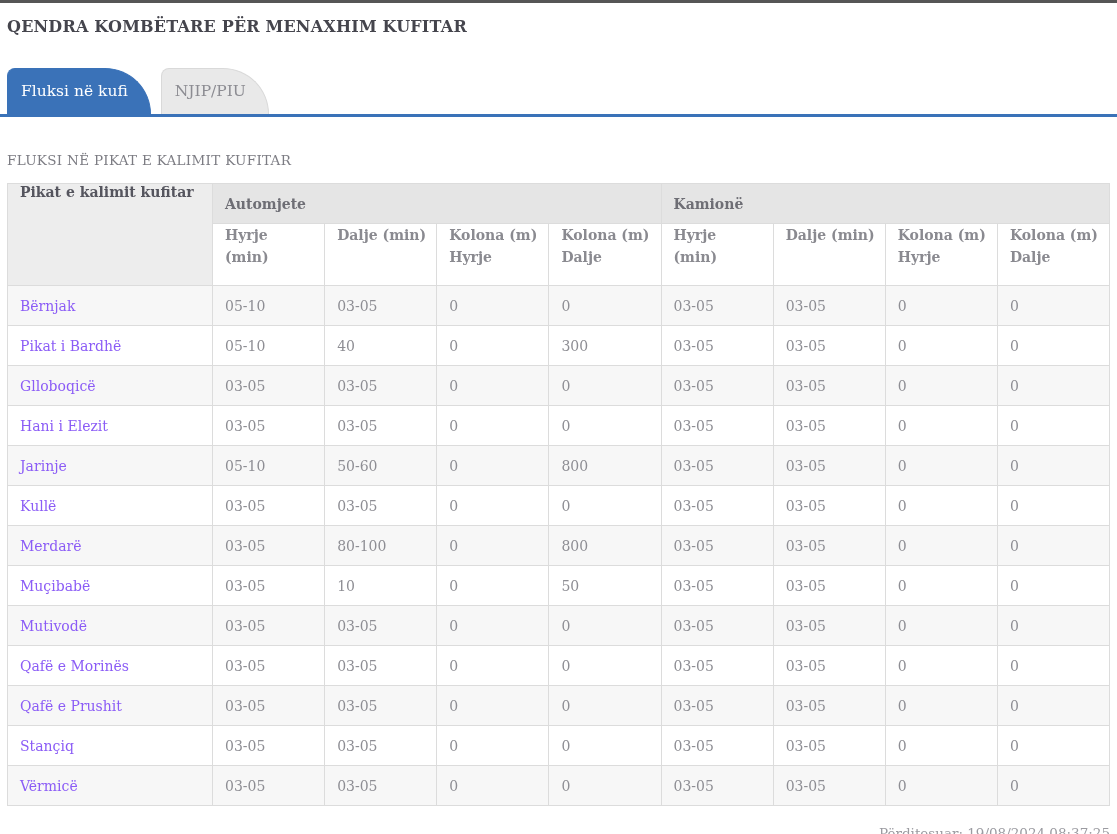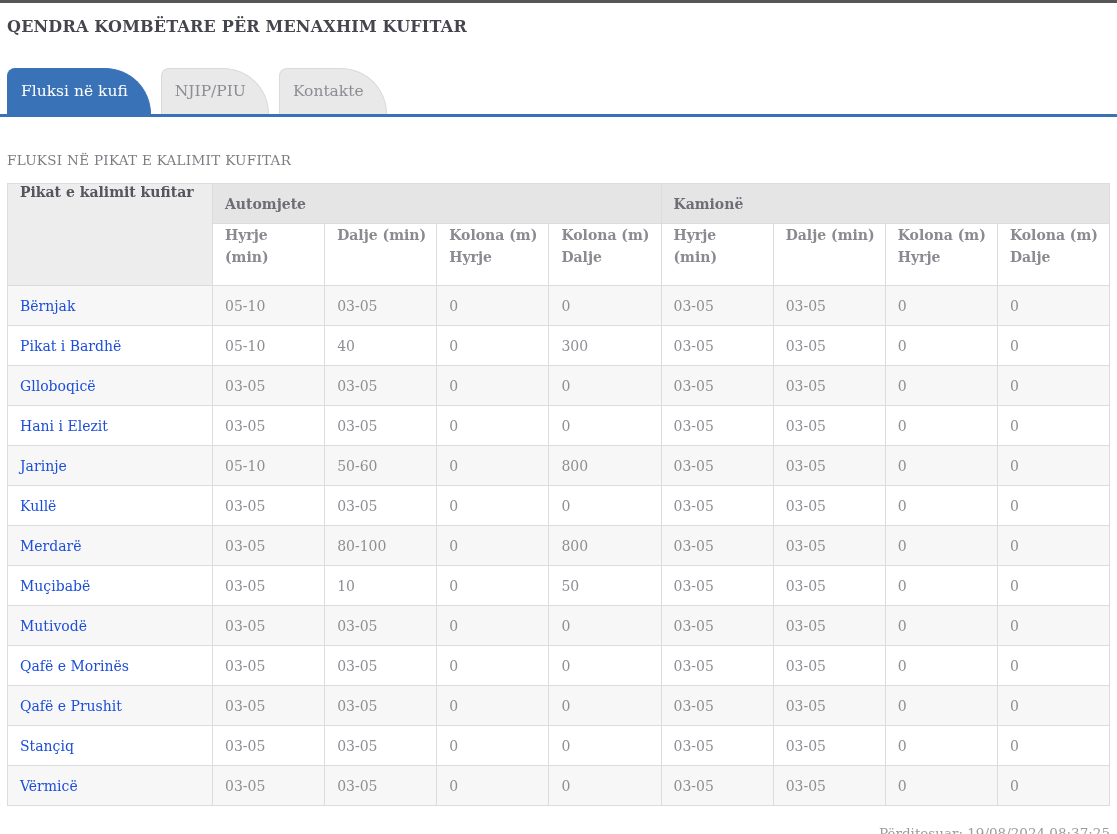--- a/index.html
+++ b/index.html
@@ -114,21 +114,21 @@
     line-height: 1.6;
   }
   tbody tr {
     height: 40px;
     background: #ffffff;
   }
   tbody tr:nth-child(odd) {
     background: #f7f7f7;
   }
   td.rowname {
-    color: #1d4ed8;
+    color: #8b5cf6;
   }
   td.val {
     color: #8e8e94;
   }
   .updated {
     margin-top: 19px;
     text-align: right;
     font-size: 13.5px;
     color: #9b9ba1;
   }
@@ -142,23 +142,20 @@
 
   <h1 class="page-title">QENDRA KOMBËTARE PËR MENAXHIM KUFITAR</h1>
 
   <div class="tabbar">
     <div class="tab-underline"></div>
     <div class="tab active">
       <span>Fluksi në kufi</span>
     </div>
     <div class="tab">
       <span>NJIP/PIU</span>
-    </div>
-    <div class="tab">
-      <span>Kontakte</span>
     </div>
   </div>
 
   <div class="section-title">FLUKSI NË PIKAT E KALIMIT KUFITAR</div>
 
   <table class="flow">
     <colgroup>
       <col style="width:205px">
       <col>
         <col>

